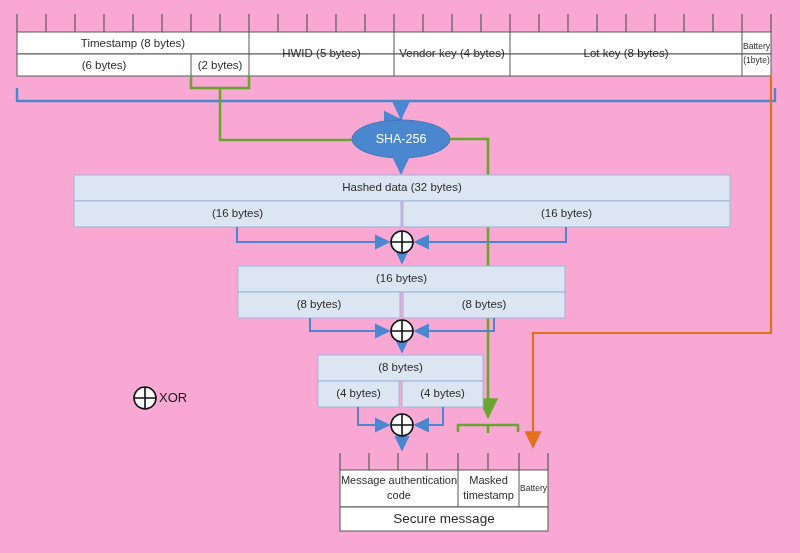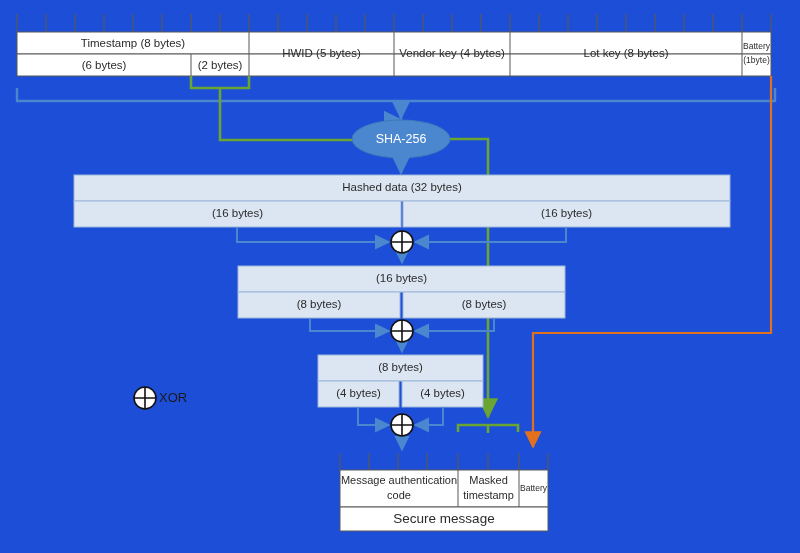--- a/index.html
+++ b/index.html
@@ -4,21 +4,21 @@
 <style>
   html, body {
     margin: 0;
     padding: 0;
     background: #ffffff;
   }
   #stage {
     position: relative;
     width: 800px;
     height: 553px;
-    background: #1d4ed8;
+    background: #f9a8d4;
     font-family: "Liberation Sans", sans-serif;
     overflow: hidden;
   }
   #svgroot {
     position: absolute;
     left: 0; top: 0;
     width: 800px;
     height: 553px;
   }
   .celltext {

